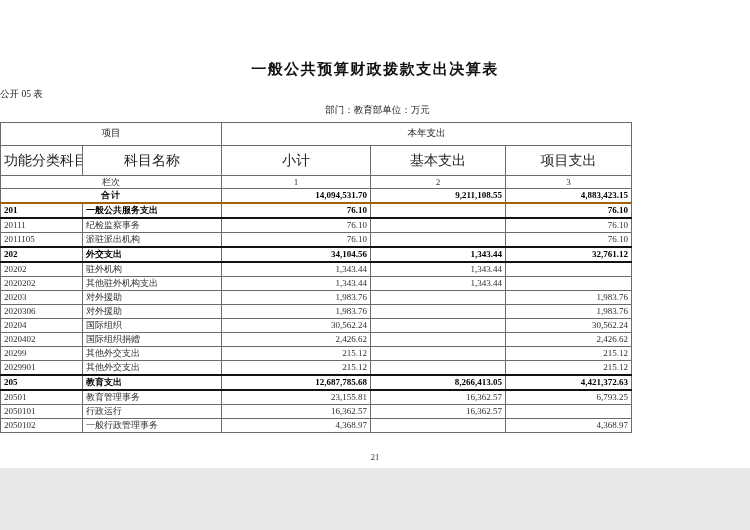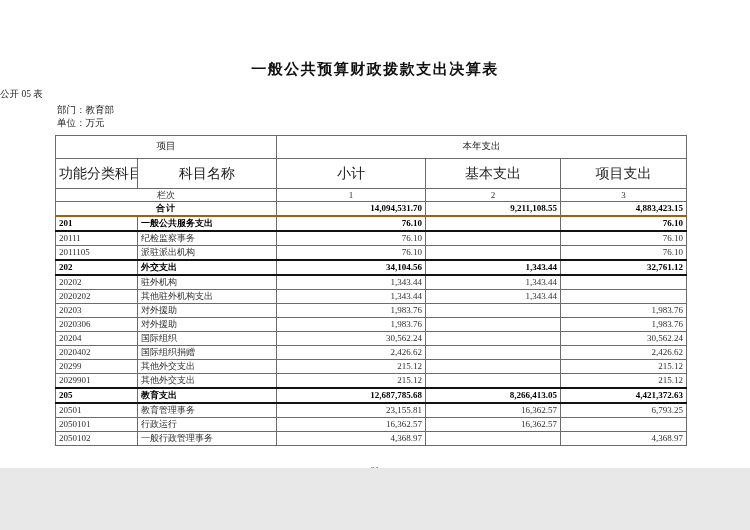--- a/index.html
+++ b/index.html
@@ -25,24 +25,22 @@
     margin-right:52px;
     font-size:9.5px;
     color:#222;
   }
   .meta-line{
     margin:3px 52px 5px 57px;
     display:flex;
     justify-content:center;
     font-size:9.5px;
     color:#222;
-    flex-direction:column;
   }
   table.budget{
-    margin-left:55px;
     width:631px;
     border-collapse:collapse;
     table-layout:fixed;
     font-size:9px;
     line-height:1;
   }
   table.budget td{
     border:1px solid #6b6b6b;
     padding:0 3px;
     overflow:hidden;

